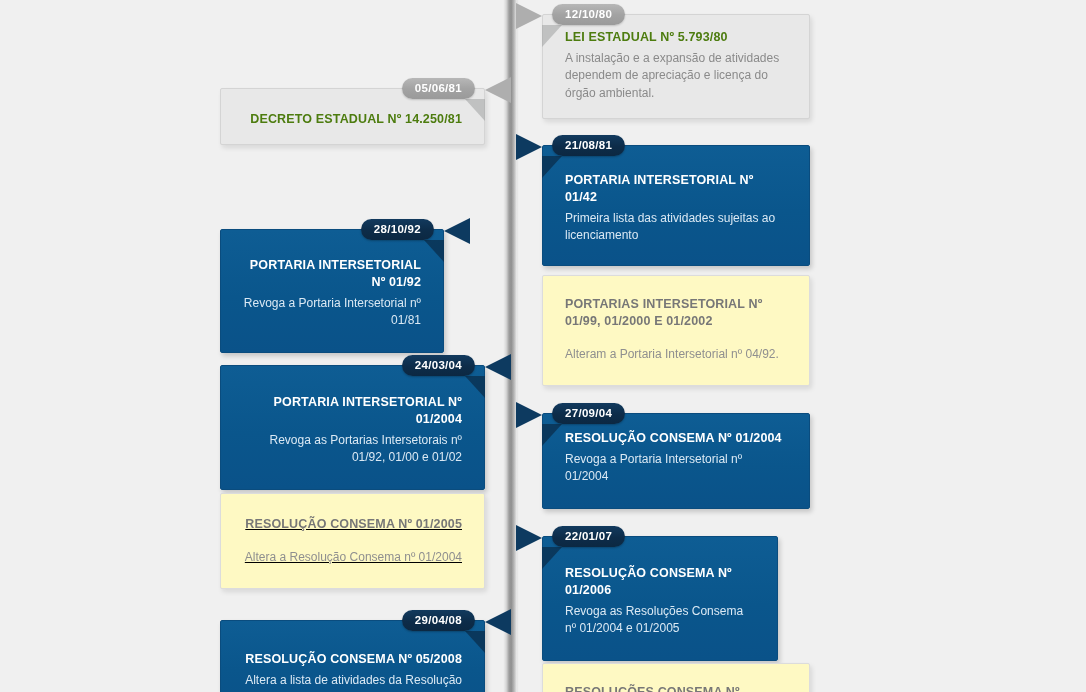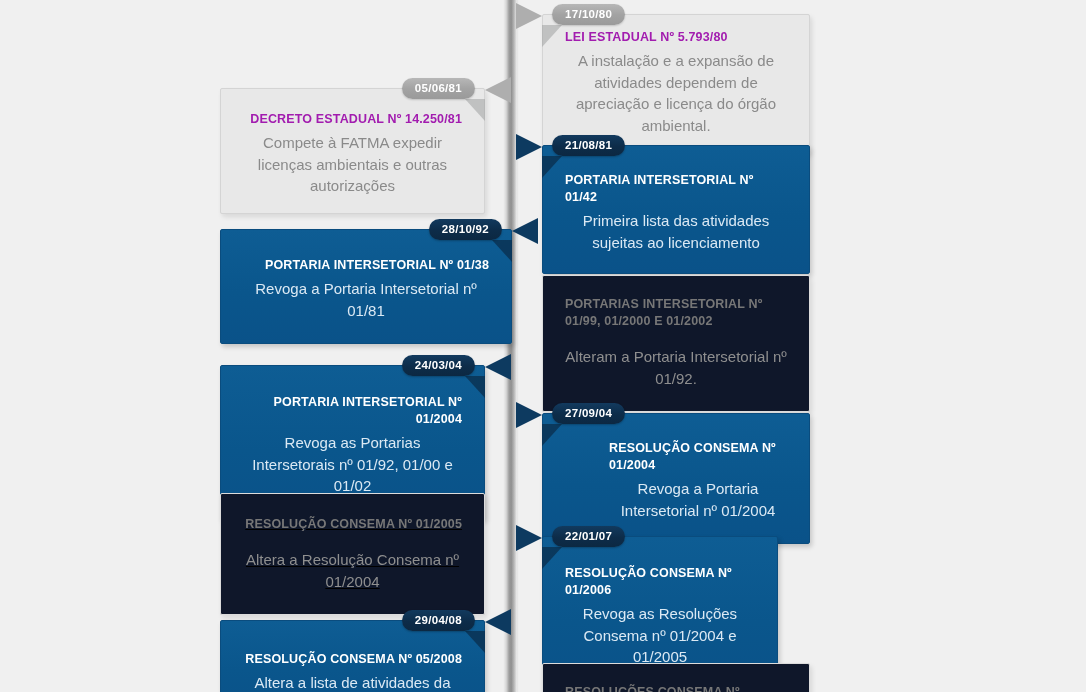--- a/index.html
+++ b/index.html
@@ -58,43 +58,42 @@
     padding: 14px 22px 16px 22px;
   }
   .card-title {
     font-size: 12.5px;
     font-weight: 600;
     letter-spacing: 0.15px;
     line-height: 1.35;
     margin: 0;
   }
   .card-desc {
-    font-size: 15px;
+    font-size: 12px;
     font-weight: 400;
     line-height: 1.45;
     margin: 4px 0 0 0;
-    text-align: center;
   }
 
   
   .entry.left .card-inner { text-align: right; }
   
   .entry.right .card-inner { text-align: left; }
 
   
   .card.gray {
     background: #e8e8e8;
     border: 1px solid #d4d4d4;
     box-shadow: 2px 3px 5px rgba(0,0,0,0.10);
   }
-  .card.gray .card-title { color: #a21caf; }
+  .card.gray .card-title { color: #4d7c0f; }
   .card.gray .card-desc  { color: #8a8a8a; }
 
   .card.gray.plain {
-    background: #0f172a;
+    background: #fef9c3;
     border: 1px solid #dcdcdc;
   }
   .card.gray.plain .card-title { color: #777777; }
   .card.gray.plain .card-desc  { color: #8f8f8f; }
 
   
   .card.blue {
     background: linear-gradient(to bottom, #0e5d94 0%, #0a568c 55%, #0a5289 100%);
     border: 1px solid #0a4c7e;
     box-shadow: 2px 3px 5px rgba(0,0,0,0.18);
@@ -188,70 +187,69 @@
 </head>
 <body>
 
 <div id="timeline-root">
 
   <div class="spine"></div>
 
   <div class="entry right" style="left:542px; top:14px; width:268px;">
     <div class="arrow"></div>
     <div class="wedge"></div>
-    <div class="badge gray">17/10/80</div>
+    <div class="badge gray">12/10/80</div>
     <div class="card gray">
       <div class="card-inner">
         <p class="card-title">LEI ESTADUAL Nº 5.793/80</p>
         <p class="card-desc">A instalação e a expansão de atividades dependem de apreciação e licença do órgão ambiental.</p>
       </div>
     </div>
   </div>
 
   <div class="entry left is-gray" style="left:220px; top:88px; width:265px;">
     <div class="arrow"></div>
     <div class="wedge"></div>
     <div class="badge gray">05/06/81</div>
     <div class="card gray">
       <div class="card-inner" style="padding-top:22px;">
         <p class="card-title">DECRETO ESTADUAL Nº 14.250/81</p>
-        <p class="card-desc">Compete à FATMA expedir licenças ambientais e outras autorizações</p>
       </div>
     </div>
   </div>
 
   <div class="entry right is-blue" style="left:542px; top:145px; width:268px;">
     <div class="arrow"></div>
     <div class="wedge"></div>
     <div class="badge blue">21/08/81</div>
     <div class="card blue">
       <div class="card-inner" style="padding-top:26px; padding-bottom:20px;">
         <p class="card-title">PORTARIA INTERSETORIAL Nº 01/42</p>
         <p class="card-desc">Primeira lista das atividades sujeitas ao licenciamento</p>
       </div>
     </div>
   </div>
 
-  <div class="entry left is-blue" style="left:220px; top:229px; width:292px;">
+  <div class="entry left is-blue" style="left:220px; top:229px; width:224px;">
     <div class="arrow"></div>
     <div class="wedge"></div>
     <div class="badge blue">28/10/92</div>
     <div class="card blue">
       <div class="card-inner" style="padding-top:27px; padding-bottom:22px;">
-        <p class="card-title">PORTARIA INTERSETORIAL Nº 01/38</p>
+        <p class="card-title">PORTARIA INTERSETORIAL Nº 01/92</p>
         <p class="card-desc">Revoga a Portaria Intersetorial nº 01/81</p>
       </div>
     </div>
   </div>
 
   <div class="entry right no-badge" style="left:542px; top:275px; width:268px;">
     <div class="card gray plain">
       <div class="card-inner" style="padding-top:20px; padding-bottom:22px;">
         <p class="card-title">PORTARIAS INTERSETORIAL Nº 01/99, 01/2000 E 01/2002</p>
-        <p class="card-desc" style="margin-top:16px;">Alteram a Portaria Intersetorial nº 01/92.</p>
+        <p class="card-desc" style="margin-top:16px;">Alteram a Portaria Intersetorial nº 04/92.</p>
       </div>
     </div>
   </div>
 
   <div class="entry left is-blue" style="left:220px; top:365px; width:265px;">
     <div class="arrow"></div>
     <div class="wedge"></div>
     <div class="badge blue">24/03/04</div>
     <div class="card blue">
       <div class="card-inner" style="padding-top:28px; padding-bottom:22px;">
@@ -259,21 +257,21 @@
         <p class="card-desc">Revoga as Portarias Intersetorais nº 01/92, 01/00 e 01/02</p>
       </div>
     </div>
   </div>
 
   <div class="entry right is-blue" style="left:542px; top:413px; width:268px;">
     <div class="arrow"></div>
     <div class="wedge"></div>
     <div class="badge blue">27/09/04</div>
     <div class="card blue">
-      <div class="card-inner" style="padding-top:26px; padding-bottom:22px;margin-left:44px;">
+      <div class="card-inner" style="padding-top:16px; padding-bottom:22px;">
         <p class="card-title">RESOLUÇÃO CONSEMA Nº 01/2004</p>
         <p class="card-desc">Revoga a Portaria Intersetorial nº 01/2004</p>
       </div>
     </div>
   </div>
 
   <div class="entry left no-badge" style="left:220px; top:493px; width:265px;">
     <div class="card gray plain">
       <div class="card-inner" style="padding-top:22px; padding-bottom:22px;text-decoration:underline;">
         <p class="card-title">RESOLUÇÃO CONSEMA Nº 01/2005</p>

